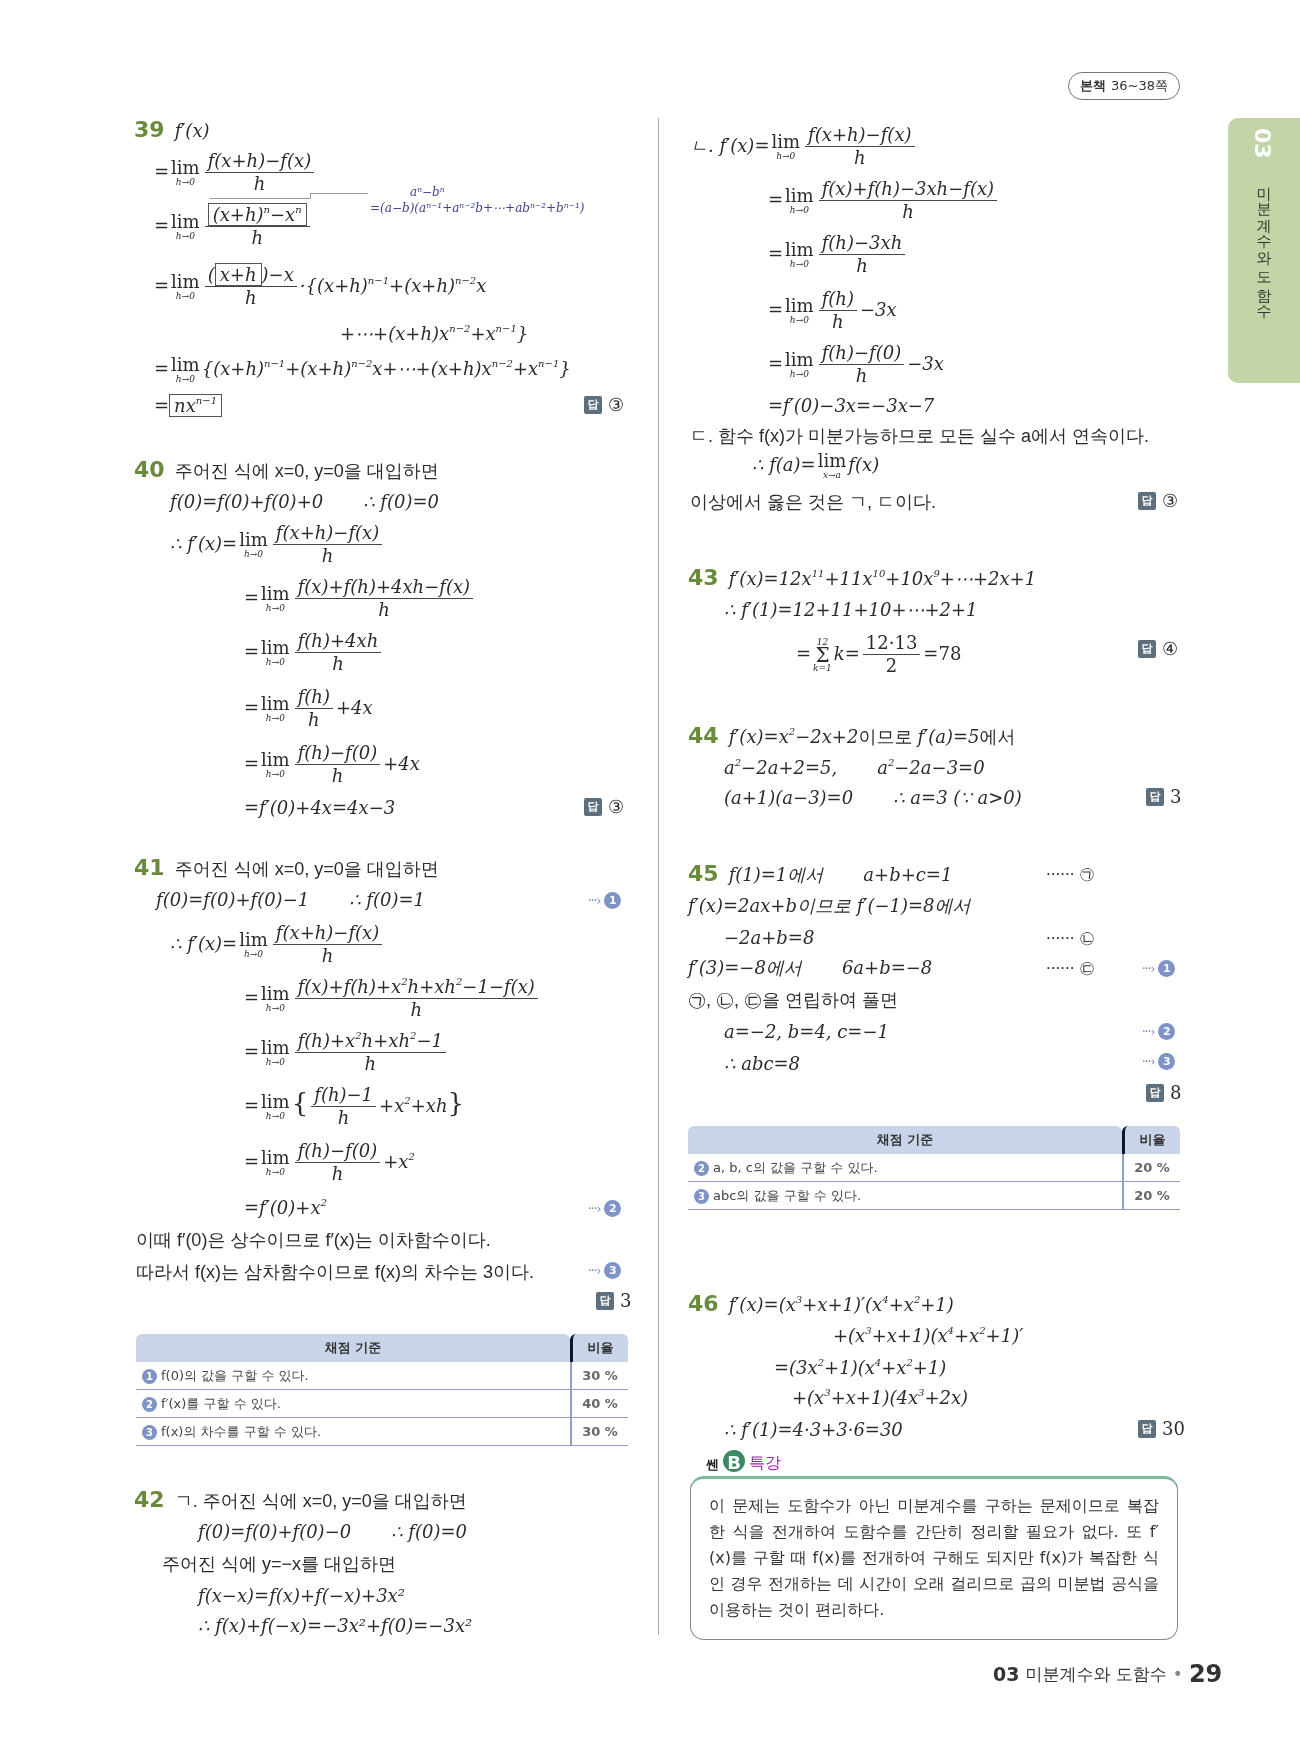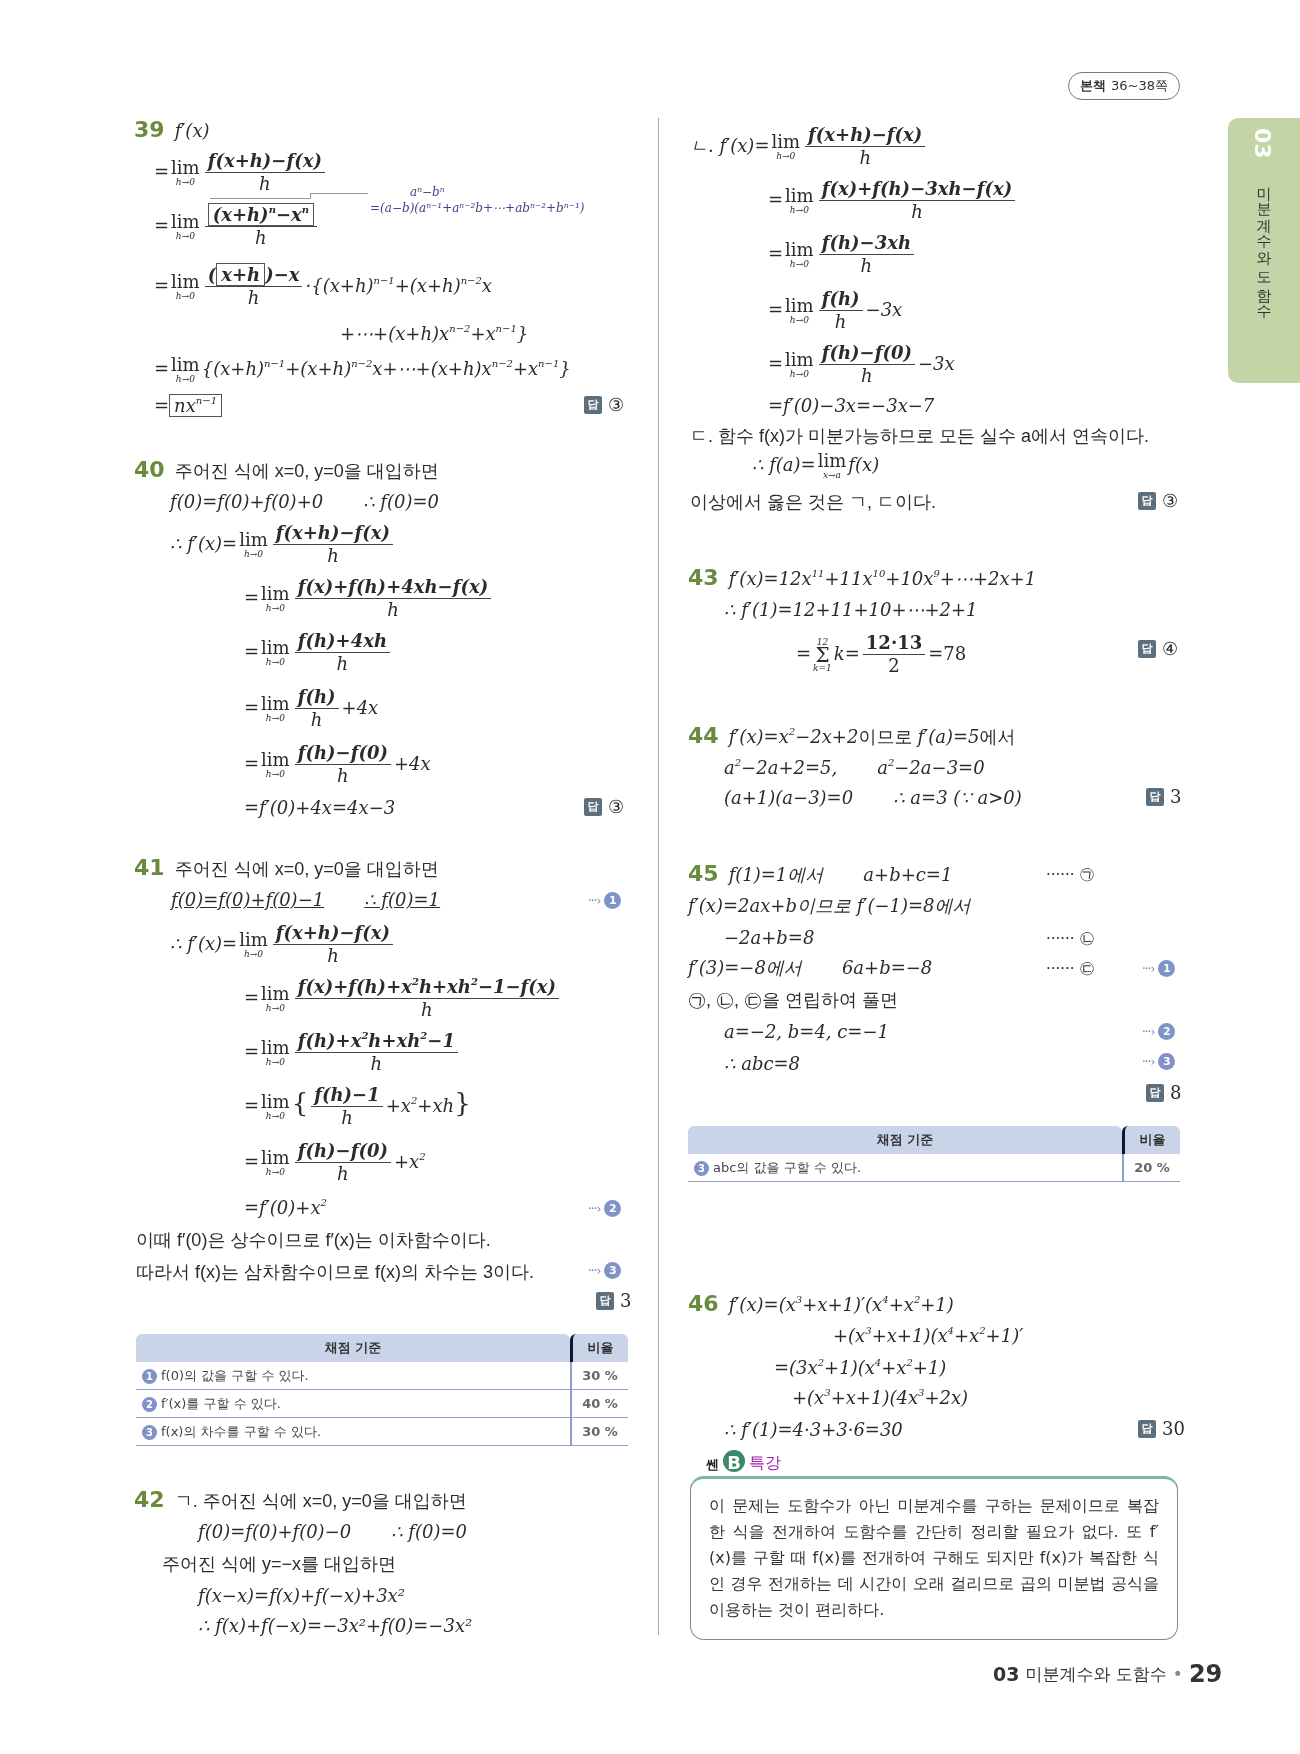--- a/index.html
+++ b/index.html
@@ -4,21 +4,21 @@
 <style>
   * { box-sizing: border-box; margin: 0; padding: 0; }
   html, body { width: 1300px; height: 1754px; background: #ffffff; overflow: hidden; }
   body { position: relative; font-family: "DejaVu Serif", serif; color: #2b2b2b; }
   .sans { font-family: "Liberation Sans", "DejaVu Sans", sans-serif; }
   .m { font-family: "DejaVu Serif", serif; font-style: italic; }
   .line { position: absolute; white-space: nowrap; font-size: 18px; line-height: 24px; }
   .pnum { font-family: "DejaVu Sans", sans-serif; font-weight: bold; color: #6a8a3c; font-size: 22px; margin-right: 10px; }
   sup { font-size: 10px; vertical-align: 8px; line-height: 0; }
   .frac { display: inline-block; vertical-align: middle; text-align: center; margin: 0 3px; }
-  .frac .num { display: block; border-bottom: 1px solid #444; padding: 0 3px; line-height: 22px; font-weight: bold; }
+  .frac .num { display: block; border-bottom: 1px solid #444; padding: 0 3px; line-height: 22px; }
   .frac .den { display: block; line-height: 22px; }
   .lim { display: inline-block; vertical-align: middle; text-align: center; line-height: 18px; margin: 0 2px; }
   .lim .w { display: block; font-style: normal; }
   .lim .s { display: block; font-size: 9px; line-height: 10px; font-style: italic; }
   .boxed { border: 1px solid #555; padding: 0 4px; }
   .ans { position: absolute; white-space: nowrap; font-size: 18px; display: flex; align-items: center; gap: 6px; }
   .ans-badge { display: inline-block; width: 18px; height: 18px; background: #5d6f7d; color: #fff; font-family: "DejaVu Sans", sans-serif; font-size: 11px; font-weight: bold; line-height: 18px; text-align: center; border-radius: 2px; }
   .step { position: absolute; display: flex; align-items: center; gap: 4px; font-size: 12px; color: #6b80b5; }
   .step .arrow { letter-spacing: -1px; }
   .step .circ { display: inline-block; width: 17px; height: 17px; border-radius: 50%; background: #7f93c7; color: #fff; font-family: "DejaVu Sans", sans-serif; font-size: 11px; font-weight: bold; text-align: center; line-height: 17px; }
@@ -92,21 +92,21 @@
   <div class="line" style="left:244px; top:742px;">=<span class="lim"><span class="w">lim</span><span class="s">h→0</span></span><span class="frac m"><span class="num">f(h)−f(0)</span><span class="den">h</span></span><span class="m">+4x</span></div>
   <div class="line m" style="left:244px; top:796px;">=f′(0)+4x=4x−3</div>
   <div class="ans" style="left:584px; top:796px;">
       <span class="ans-badge">답</span>
       <span>③</span>
     </div>
 </div>
 
 <div>
   <div class="line" style="left:134px; top:856px;"><span class="pnum">41</span><span class="sans">주어진 식에 x=0, y=0을 대입하면</span></div>
-  <div class="line m" style="left:171px; top:888px;text-decoration:underline;"><span>f(0)=f(0)+f(0)−1</span><span style="margin-left:40px">∴ f(0)=1</span></div>
+  <div class="line m" style="left:156px; top:888px;"><span>f(0)=f(0)+f(0)−1</span><span style="margin-left:40px">∴ f(0)=1</span></div>
   <div class="step" style="left:588px; top:892px;">
       <span class="arrow">···›</span>
       <span class="circ">1</span>
     </div>
   <div class="line" style="left:170px; top:922px;"><span class="m">∴ f′(x)=</span><span class="lim"><span class="w">lim</span><span class="s">h→0</span></span><span class="frac m"><span class="num">f(x+h)−f(x)</span><span class="den">h</span></span></div>
   <div class="line" style="left:244px; top:976px;">=<span class="lim"><span class="w">lim</span><span class="s">h→0</span></span><span class="frac m"><span class="num">f(x)+f(h)+x<sup>2</sup>h+xh<sup>2</sup>−1−f(x)</span><span class="den">h</span></span></div>
   <div class="line" style="left:244px; top:1030px;">=<span class="lim"><span class="w">lim</span><span class="s">h→0</span></span><span class="frac m"><span class="num">f(h)+x<sup>2</sup>h+xh<sup>2</sup>−1</span><span class="den">h</span></span></div>
   <div class="line" style="left:244px; top:1084px;">=<span class="lim"><span class="w">lim</span><span class="s">h→0</span></span><span style="font-size:26px">{</span><span class="frac m"><span class="num">f(h)−1</span><span class="den">h</span></span><span class="m">+x<sup>2</sup>+xh</span><span style="font-size:26px">}</span></div>
   <div class="line" style="left:244px; top:1140px;">=<span class="lim"><span class="w">lim</span><span class="s">h→0</span></span><span class="frac m"><span class="num">f(h)−f(0)</span><span class="den">h</span></span><span class="m">+x<sup>2</sup></span></div>
   <div class="line m" style="left:244px; top:1196px;">=f′(0)+x<sup>2</sup></div>
@@ -217,20 +217,24 @@
       <span>8</span>
     </div>
 
   <table class="score" style="left:688px; top:1126px; width:492px;">
     <tbody>
         <tr>
           <th class="c1">채점 기준</th>
           <th class="c2" style="width:58px">비율</th>
         </tr>
     <tr>
+          <td><span class="circ">2</span><span>a, b, c의 값을 구할 수 있다.</span></td>
+          <td class="pct">20 %</td>
+        </tr>
+    <tr>
           <td><span class="circ">3</span><span>abc의 값을 구할 수 있다.</span></td>
           <td class="pct">20 %</td>
         </tr>
   </tbody>
     </table>
 </div>
 
 <div>
   <div class="line" style="left:688px; top:1292px;"><span class="pnum">46</span><span class="m">f′(x)=(x<sup>3</sup>+x+1)′(x<sup>4</sup>+x<sup>2</sup>+1)</span></div>
   <div class="line m" style="left:792px; top:1324px;margin-left:41px;">+(x<sup>3</sup>+x+1)(x<sup>4</sup>+x<sup>2</sup>+1)′</div>

